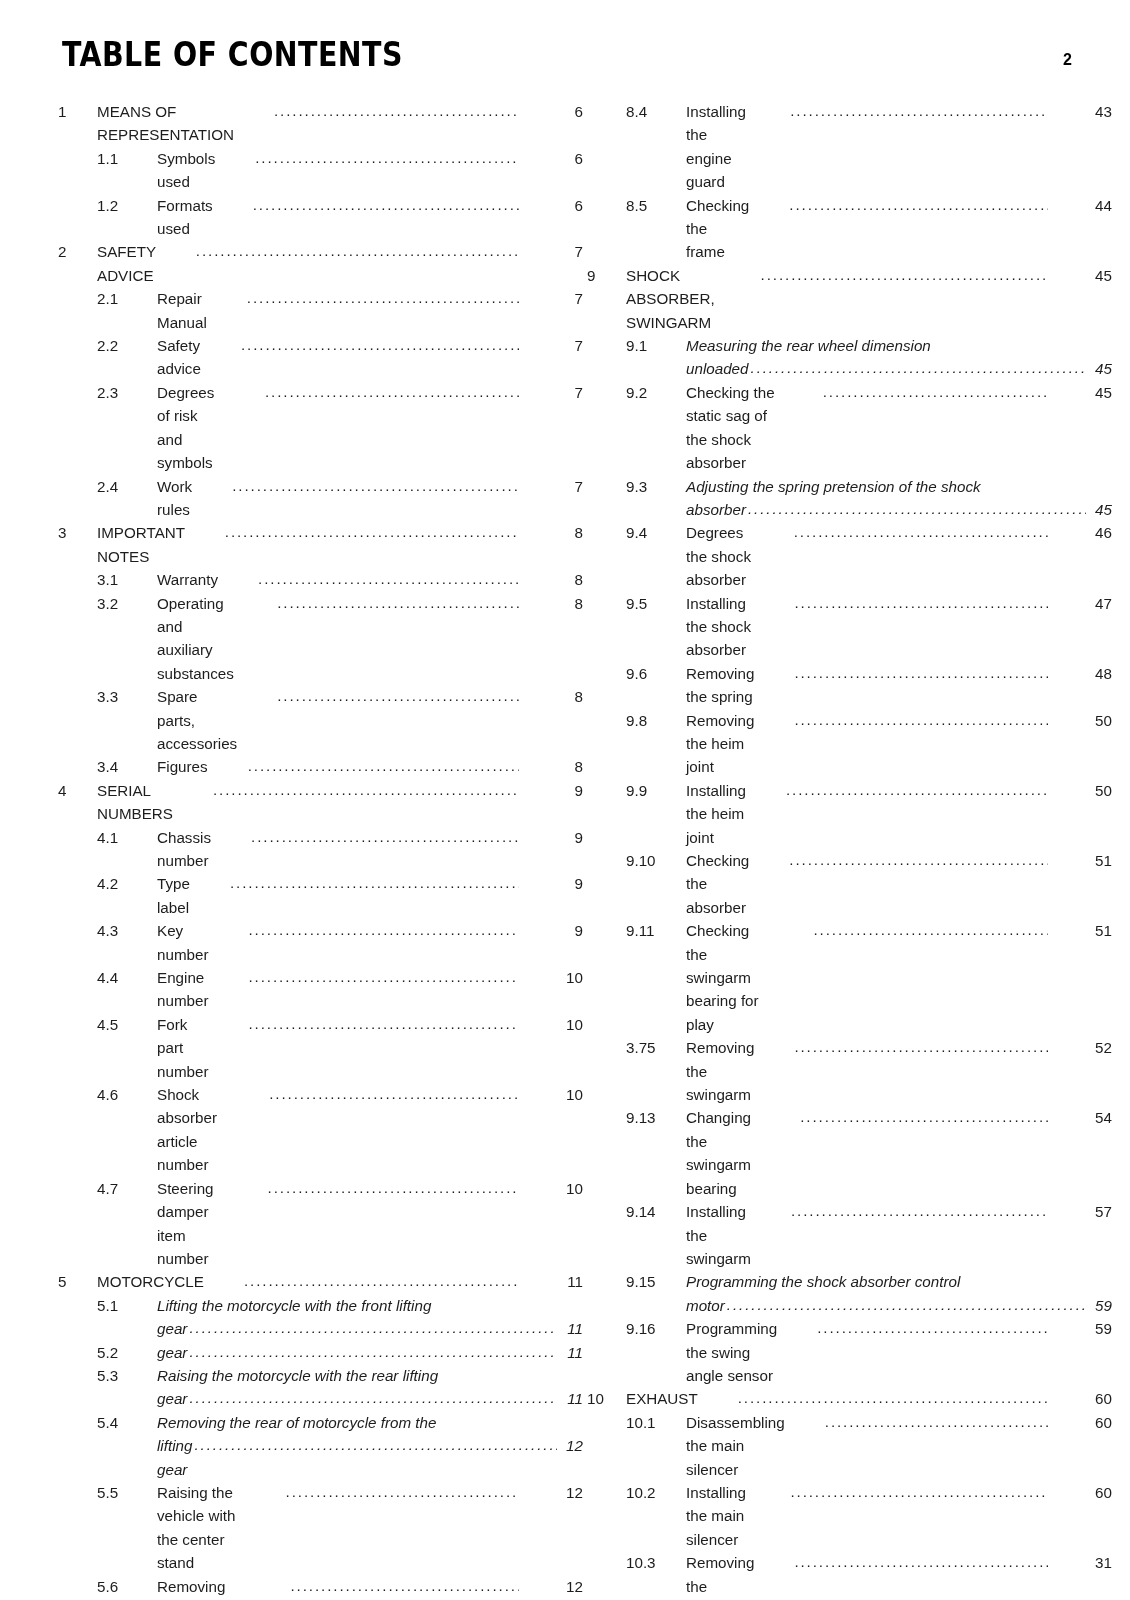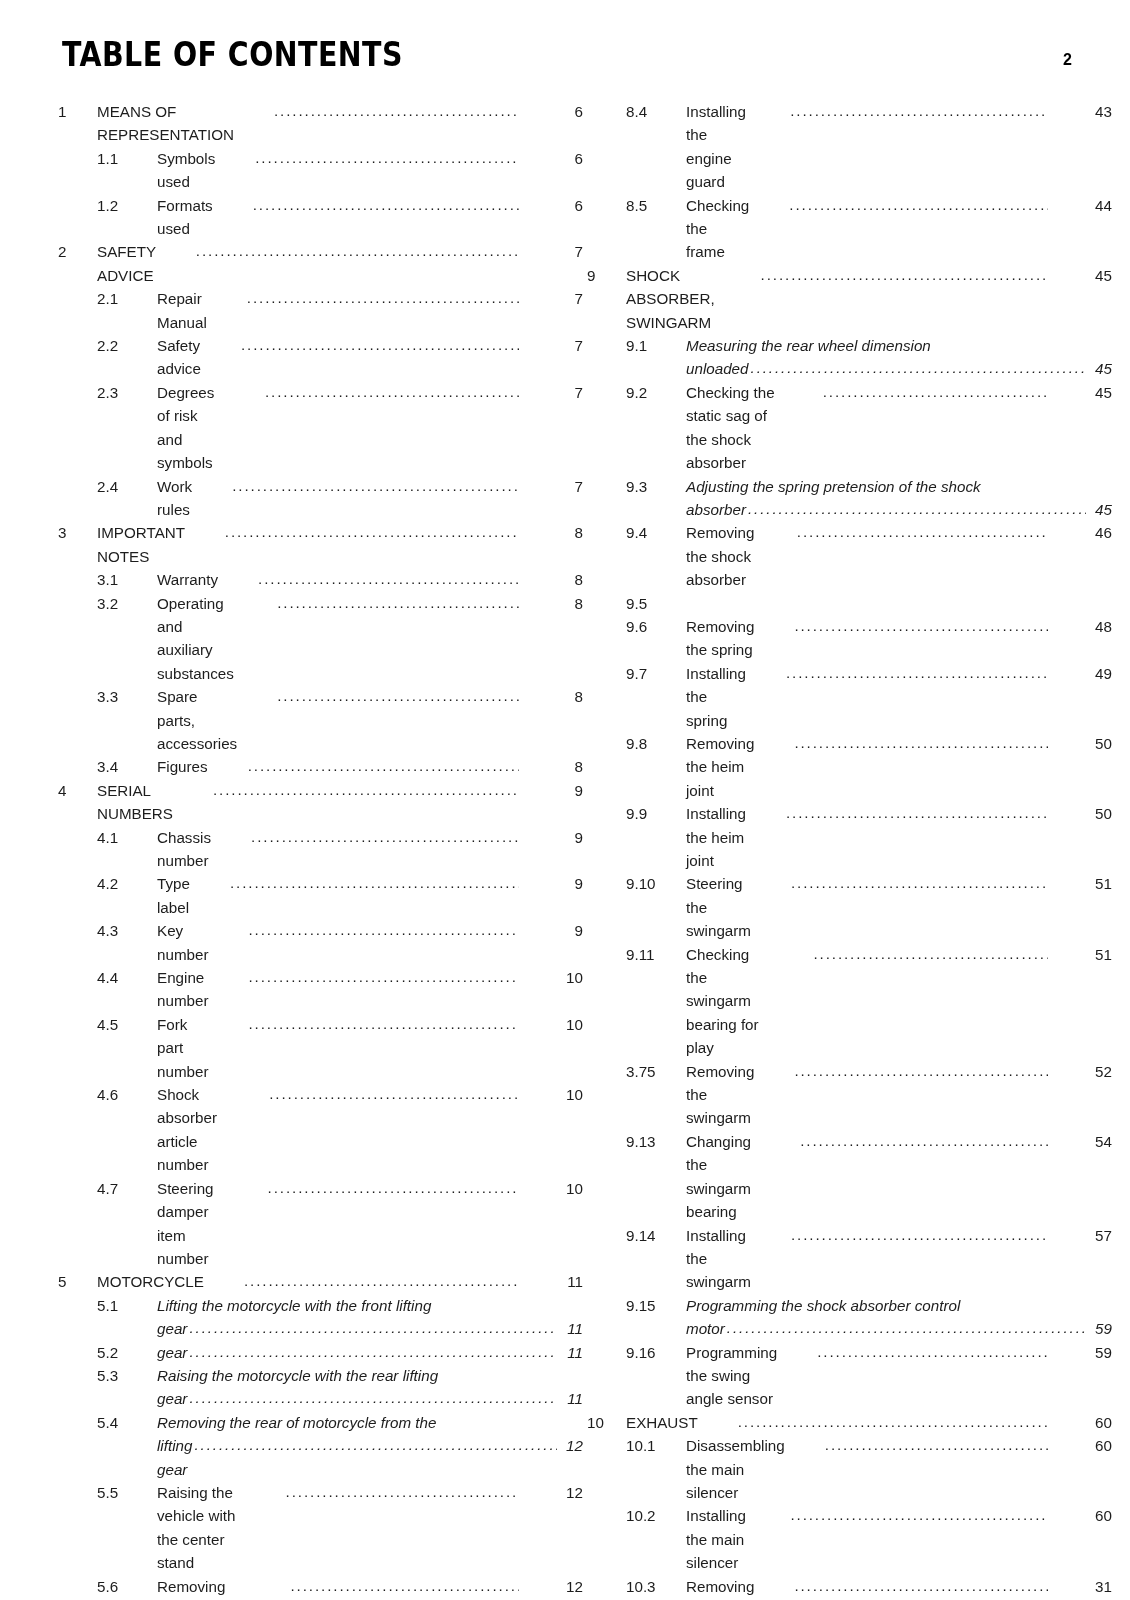--- a/index.html
+++ b/index.html
@@ -446,64 +446,61 @@
             <span class="wrap-line wrap-last">
               <span class="toc-text">absorber</span>
               <span class="toc-dots"></span>
               <span class="toc-page">45</span>
             </span>
           </span>
         </div>
         <div class="toc-entry lvl2">
           <span class="toc-num">9.4</span>
           <span class="toc-body">
-            <span class="toc-text">Removing the shock absorber</span>
+            <span class="toc-text">Degrees the shock absorber</span>
             <span class="toc-dots"></span>
             <span class="toc-page">46</span>
           </span>
         </div>
         <div class="toc-entry lvl2">
           <span class="toc-num">9.5</span>
+          <span class="toc-body">
+            <span class="toc-text">Installing the shock absorber</span>
+            <span class="toc-dots"></span>
+            <span class="toc-page">47</span>
+          </span>
         </div>
         <div class="toc-entry lvl2">
           <span class="toc-num">9.6</span>
           <span class="toc-body">
             <span class="toc-text">Removing the spring</span>
             <span class="toc-dots"></span>
             <span class="toc-page">48</span>
           </span>
         </div>
         <div class="toc-entry lvl2">
-          <span class="toc-num">9.7</span>
-          <span class="toc-body">
-            <span class="toc-text">Installing the spring</span>
-            <span class="toc-dots"></span>
-            <span class="toc-page">49</span>
-          </span>
-        </div>
-        <div class="toc-entry lvl2">
           <span class="toc-num">9.8</span>
           <span class="toc-body">
             <span class="toc-text">Removing the heim joint</span>
             <span class="toc-dots"></span>
             <span class="toc-page">50</span>
           </span>
         </div>
         <div class="toc-entry lvl2">
           <span class="toc-num">9.9</span>
           <span class="toc-body">
             <span class="toc-text">Installing the heim joint</span>
             <span class="toc-dots"></span>
             <span class="toc-page">50</span>
           </span>
         </div>
         <div class="toc-entry lvl2">
           <span class="toc-num">9.10</span>
           <span class="toc-body">
-            <span class="toc-text">Steering the swingarm</span>
+            <span class="toc-text">Checking the absorber</span>
             <span class="toc-dots"></span>
             <span class="toc-page">51</span>
           </span>
         </div>
         <div class="toc-entry lvl2">
           <span class="toc-num">9.11</span>
           <span class="toc-body">
             <span class="toc-text">Checking the swingarm bearing for play</span>
             <span class="toc-dots"></span>
             <span class="toc-page">51</span>

